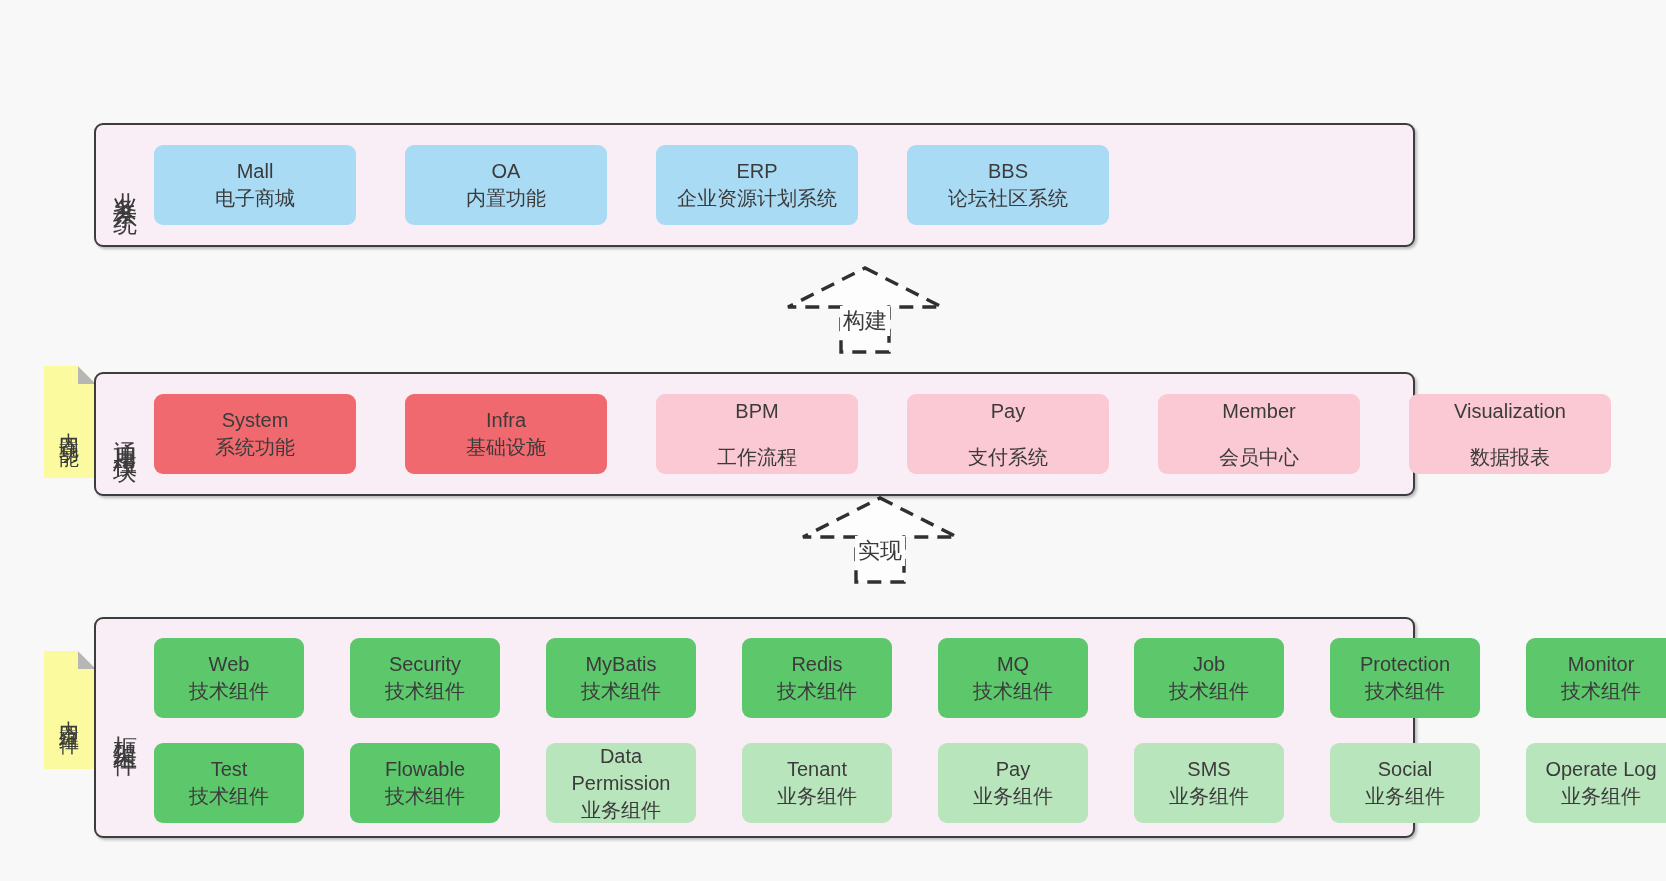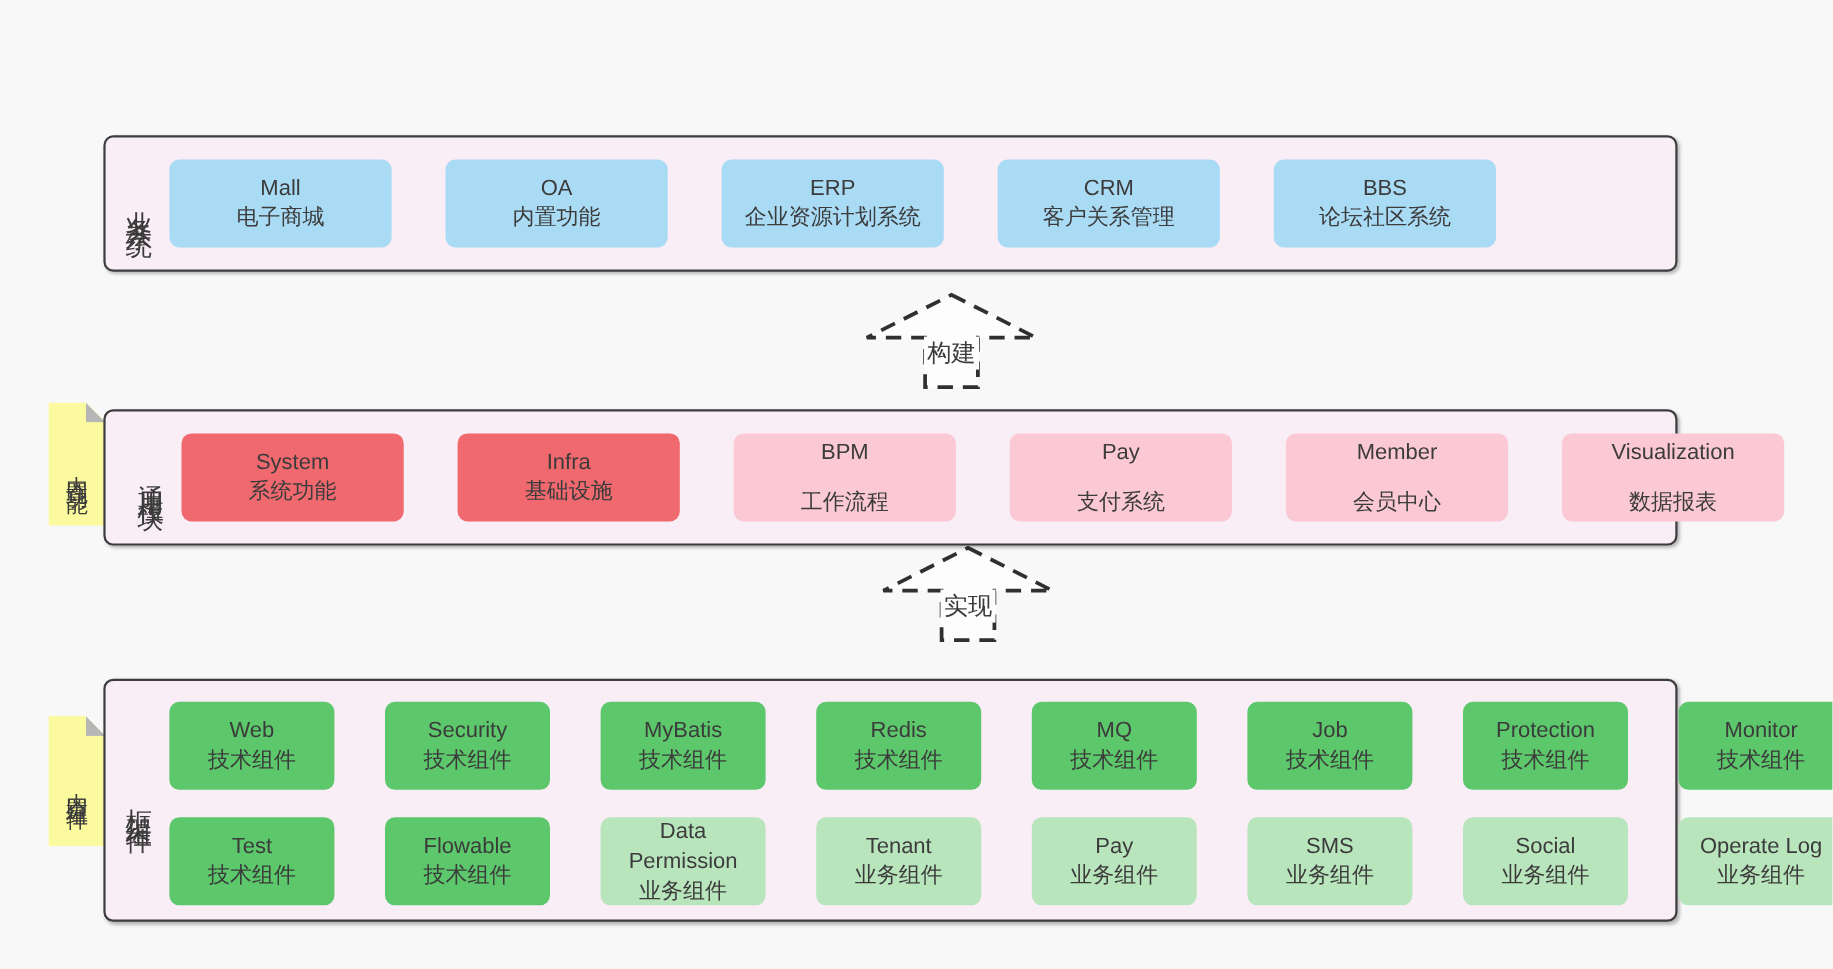--- a/index.html
+++ b/index.html
@@ -3,27 +3,27 @@
 <meta charset="utf-8">
 <style>
   html,body{margin:0;padding:0;background:#f8f8f8;}
   .canvas{
     position:relative;width:1666px;height:881px;background:var(--page-bg);
     font-family:"Liberation Sans","DejaVu Sans",sans-serif;color:var(--text);
     overflow:hidden;
   }
   
   .layer{
-    position:absolute;left:94px;width:1431px;box-sizing:border-box;
+    position:absolute;left:94px;width:1321px;box-sizing:border-box;
     background:var(--container-bg);border:2px solid var(--border);
     border-radius:9px;box-shadow:2px 2px 3px rgba(0,0,0,.25);
     display:flex;z-index:1;
   }
   #layer-business{top:123px;height:124px;}
-  #layer-modules{top:372px;height:124px;padding-left:11px;}
+  #layer-modules{top:372px;height:124px;}
   #layer-components{top:617px;height:221px;}
   .layer-label{
     width:58px;display:flex;align-items:center;justify-content:center;flex:none;
   }
   .layer-label span{
     writing-mode:vertical-rl;text-orientation:upright;
     font-size:24px;letter-spacing:6px;color:var(--text);
   }
   .boxes-area{position:relative;flex:1;}
   .row{position:absolute;left:0;display:flex;}
@@ -98,24 +98,20 @@
           </div>
           <div class="box blue">
             <div class="t">OA</div>
             <div class="s">内置功能</div>
           </div>
           <div class="box blue">
             <div class="t">ERP</div>
             <div class="s">企业资源计划系统</div>
           </div>
           <div class="box blue">
-            <div class="t">CRM</div>
-            <div class="s">客户关系管理</div>
-          </div>
-          <div class="box blue">
             <div class="t">BBS</div>
             <div class="s">论坛社区系统</div>
           </div>
         </div>
     </div>
   </div>
 
   <div class="arrow" id="arrow-build">
     <svg width="160" height="92" viewBox="0 0 160 92">
       <polygon points="80,4 157,43 104,43 104,88 56,88 56,43 3,43" fill="#fdfdfd" stroke="#303030" stroke-width="3.4" stroke-dasharray="14 9" stroke-linejoin="miter"></polygon>

